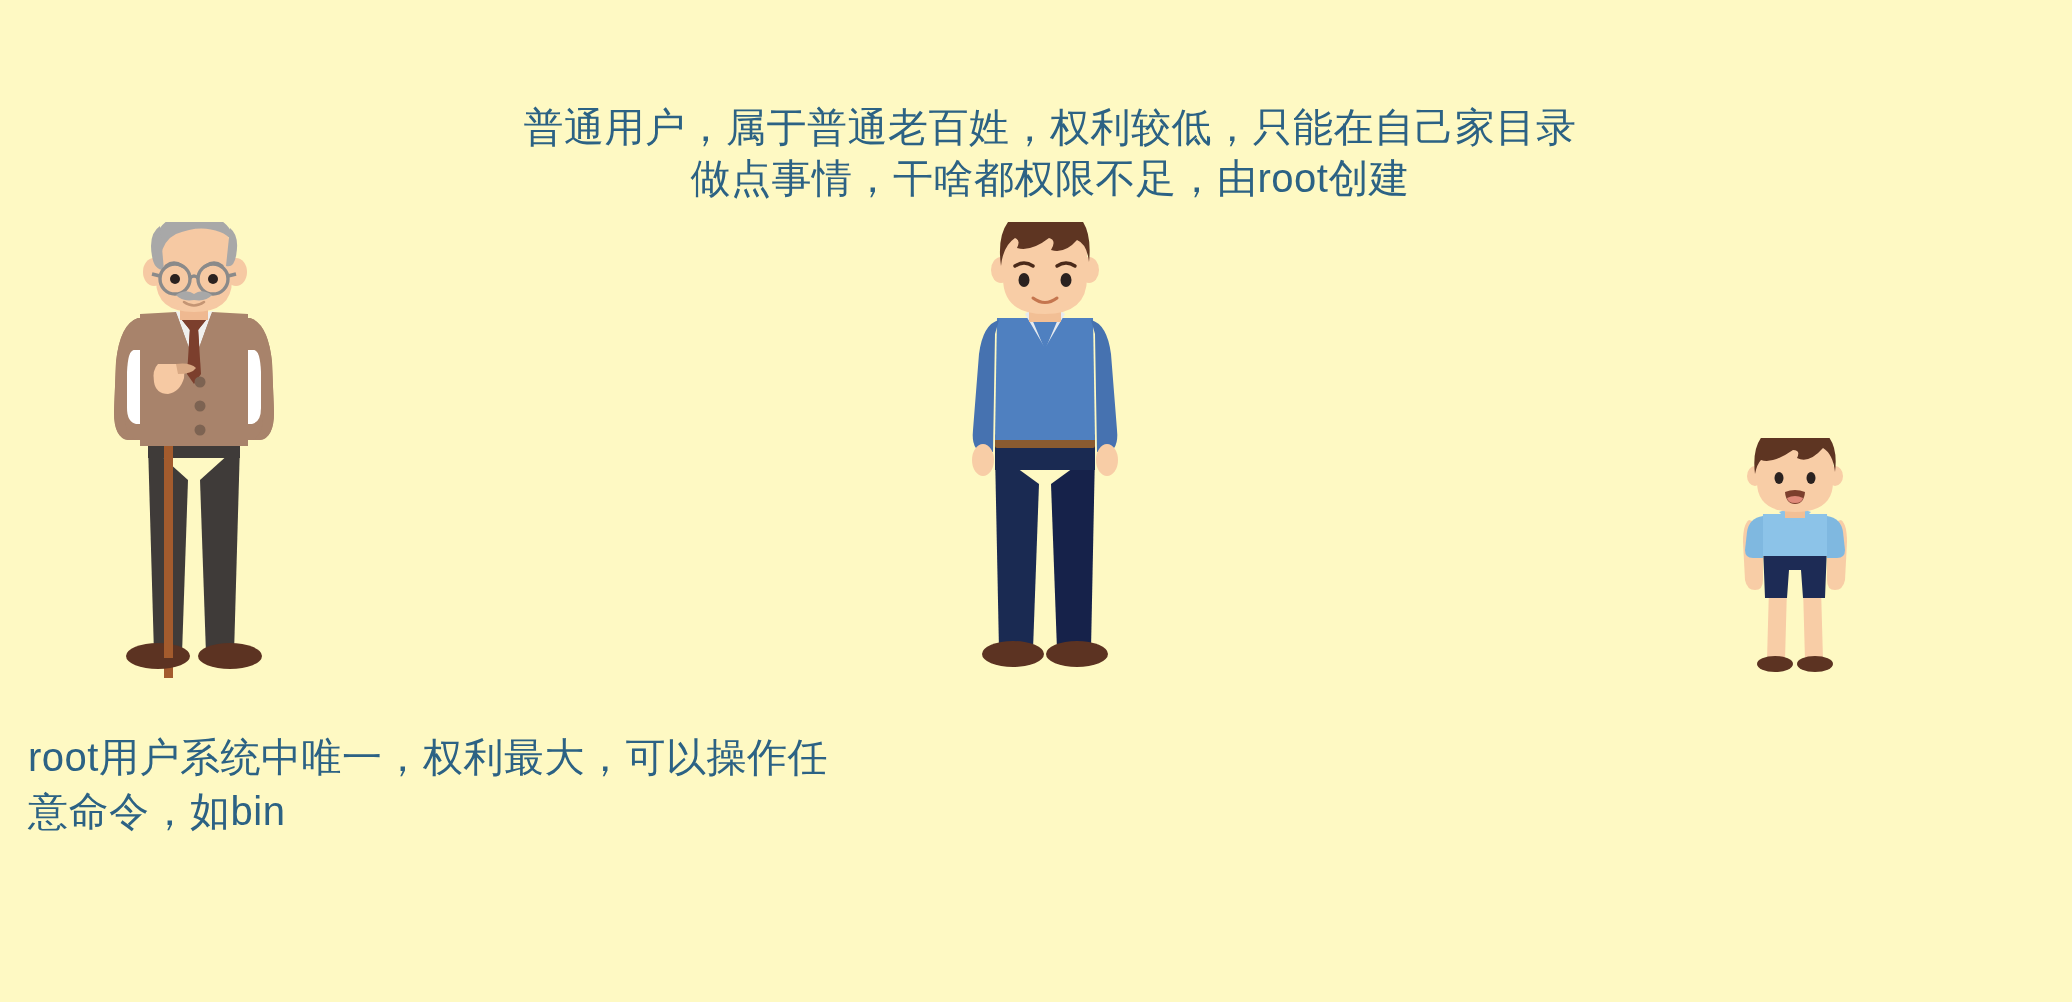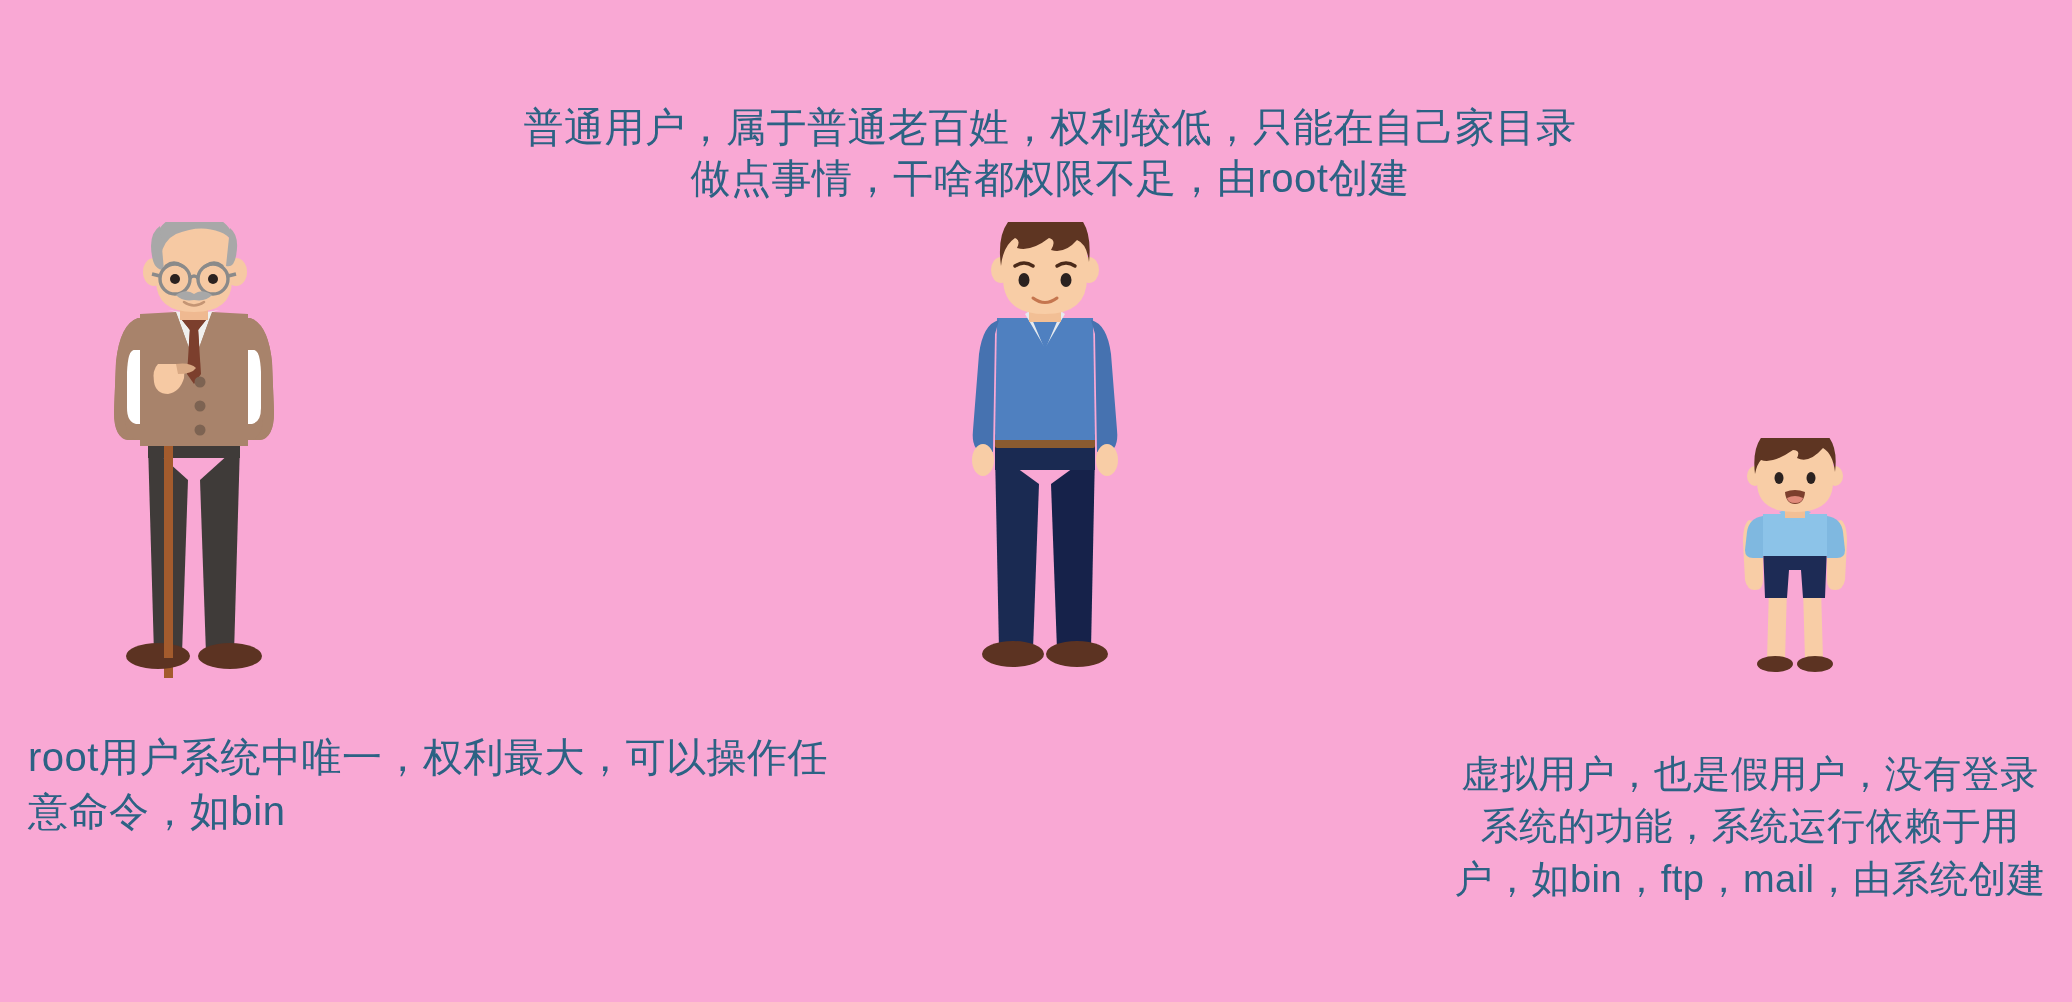--- a/index.html
+++ b/index.html
@@ -8,21 +8,21 @@
     padding: 0;
     background: #ffffff;
   }
   body {
     font-family: "Liberation Sans", "DejaVu Sans", sans-serif;
   }
   #canvas {
     position: relative;
     width: 2072px;
     height: 1002px;
-    background: #f9a8d4;
+    background: #fef9c3;
     overflow: hidden;
   }
 
   
   .caption {
     position: absolute;
     color: #2c6284;
     font-family: "Liberation Sans", "DejaVu Sans", sans-serif;
     font-weight: 400;
     letter-spacing: 0.5px;
@@ -249,15 +249,14 @@
       <ellipse cx="74" cy="40" rx="4.5" ry="6" fill="#2b2220"></ellipse>
       <ellipse cx="106" cy="40" rx="4.5" ry="6" fill="#2b2220"></ellipse>
 
       <path d="M80 54 Q90 50 100 54 Q99 66 90 66 Q81 66 80 54 Z" fill="#7c3f2d"></path>
       <path d="M82 60 Q90 56 98 60 Q97 65 90 65 Q83 65 82 60 Z" fill="#e08a7a"></path>
     </svg>
   </div>
 
   <div class="caption" id="caption-root-user">root用户系统中唯一，权利最大，可以操作任意命令，如bin</div>
 
-  <div class="caption" id="caption-virtual-user">虚拟用户，也是假用户，没有登录系统的功能，系统运行依赖于用户，如bin，ftp，mail，由系统创建</div>
 
 </div>
 
 </body></html>

